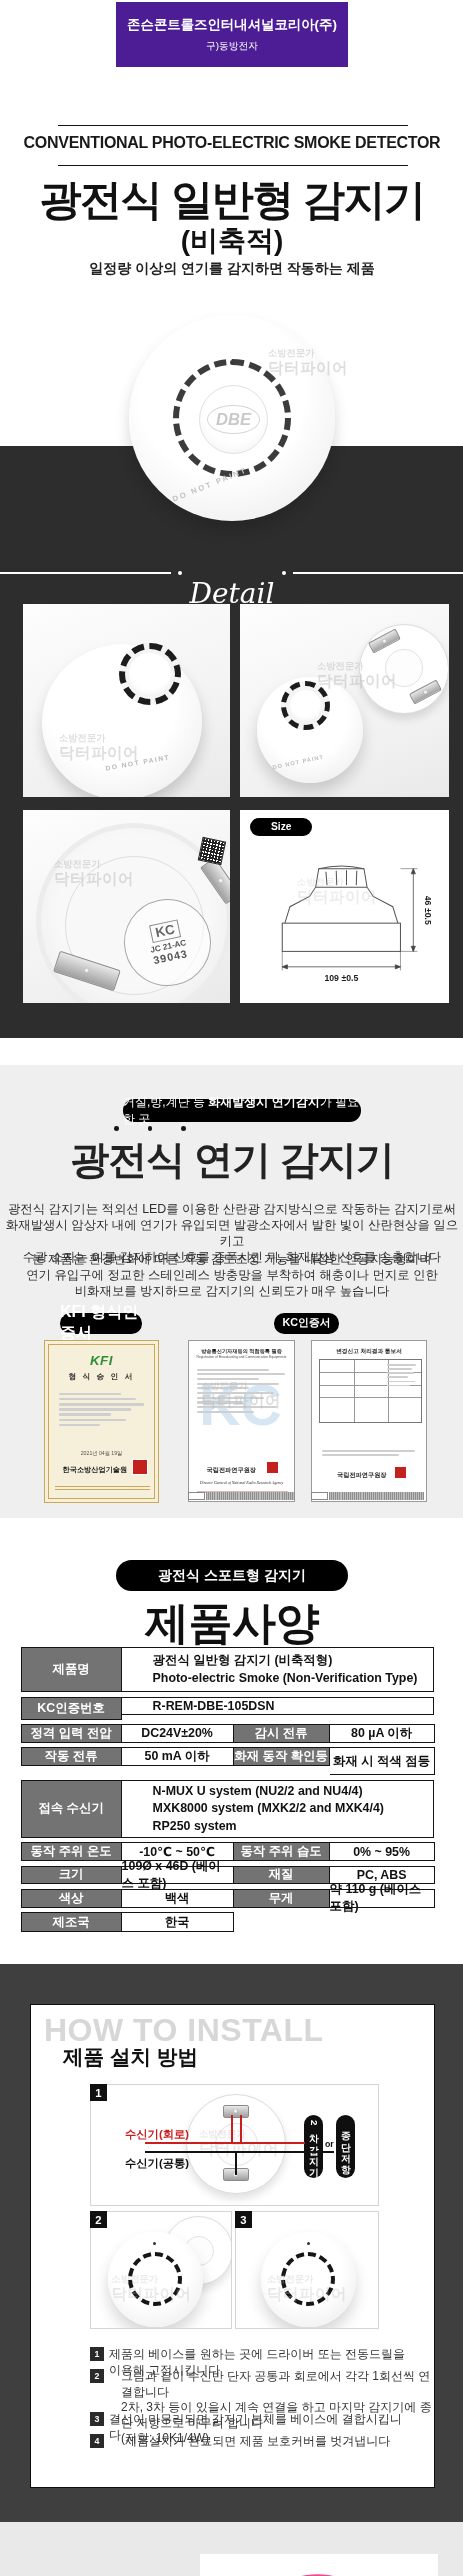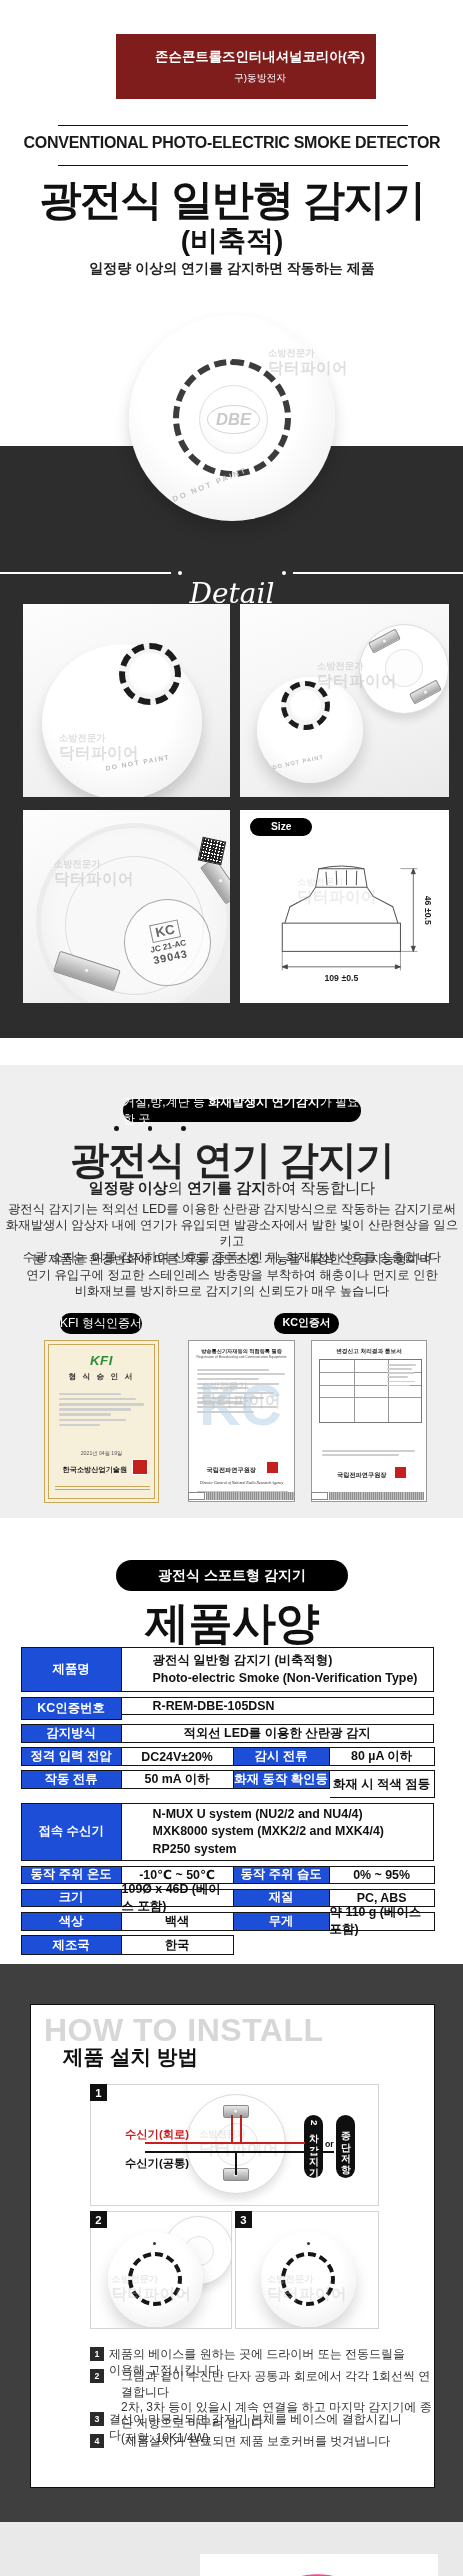--- a/index.html
+++ b/index.html
@@ -23,21 +23,21 @@
   .base-ring{position:absolute;border-radius:50%;background:#fff;border:0.5px solid #dcdcdc;box-shadow:0 5.2px 8.2px rgba(0,0,0,.12);}
   .base-hole{position:absolute;border-radius:50%;background:#fdfdfd;border:0.5px solid #e2e2e2;}
   .clip{position:absolute;background:linear-gradient(180deg,#e8e8e8,#9f9f9f);border:0.5px solid #8a8a8a;border-radius:2.1px;}
   .clip::after{content:"";position:absolute;left:50%;top:50%;width:4.6px;height:4.6px;margin:-2.6px 0 0 -2.6px;border-radius:50%;
      background:radial-gradient(circle,#f2f2f2 30%,#8f8f8f);}
   .qr{position:absolute;background-color:#fff;border:1px solid #222;
       background-image:repeating-linear-gradient(0deg,#222 0 1.5px,transparent 1.5px 3.1px),
                        repeating-linear-gradient(90deg,#222 0 1.5px,transparent 1.5px 3.1px);}
   .tbl-row{display:flex;margin-bottom:4.6px;}
   .tbl-cell{box-sizing:border-box;border:1px solid #141414;display:flex;align-items:center;}
-  .tbl-head{background:#1d4ed8;color:#fff;font-weight:700;font-size:12.4px;justify-content:center;}
+  .tbl-head{background:#737373;color:#fff;font-weight:700;font-size:12.4px;justify-content:center;}
   .tbl-val{background:#fff;color:#111;font-weight:600;font-size:12.4px;justify-content:center;}
   .tbl-val.left{justify-content:flex-start;padding-left:31px;}
   .stepbadge{position:absolute;width:14px;height:14px;background:#2a2a2a;color:#fff;font-size:8.8px;font-weight:700;
      display:flex;align-items:center;justify-content:center;}
   .figbadge{position:absolute;width:17px;height:17px;background:#101010;color:#fff;font-size:11.3px;font-weight:700;
      display:flex;align-items:center;justify-content:center;z-index:3;}
   .vpill{position:absolute;width:19px;height:63px;background:#0f0f0f;color:#fff;border-radius:9.8px;
      display:flex;align-items:center;justify-content:center;writing-mode:vertical-rl;font-size:9.8px;font-weight:700;letter-spacing:1.5px;}
   .steptxt{position:absolute;font-size:12px;font-weight:400;color:#333;line-height:15.5px;}
   .gray-bar{background:#cfcfcf;height:2.6px;border-radius:1px;margin:2.6px 0;}
@@ -47,21 +47,21 @@
 </head>
 <body>
 
 <div id="page">
 
   <div class="bg" style="top:446px;height:592px;background:#2d2d2d;"></div>
   <div class="bg" style="top:1065px;height:453px;background:#efefef;"></div>
   <div class="bg" style="top:1964px;height:558px;background:#3f3f3f;"></div>
   <div class="bg" style="top:2522px;height:269px;background:#e9e9e9;"></div>
 
-  <div class="abs center" style="left:116px;top:34px;width:232px;height:65px;background:#7f1d1d;flex-direction:column;gap:6.2px;padding-left:28px;">
+  <div class="abs center" style="left:116px;top:2px;width:232px;height:65px;background:#4c1d95;flex-direction:column;gap:6.2px;">
     <div style="color:#fff;font-size:13.4px;font-weight:700;">존슨콘트롤즈인터내셔널코리아(주)</div>
     <div style="color:#fff;font-size:9.8px;font-weight:500;">구)동방전자</div>
   </div>
 
   <div class="rule" style="top:125px;"></div>
   <div class="abs" style="left:0;top:134px;width:464px;text-align:center;font-size:16px;font-weight:700;letter-spacing:-0.3px;color:#1a1a1a;">CONVENTIONAL PHOTO-ELECTRIC SMOKE DETECTOR</div>
   <div class="rule" style="top:165px;"></div>
 
   <div class="abs" style="left:0;top:172px;width:464px;text-align:center;font-size:42px;font-weight:900;letter-spacing:-1.5px;color:#111;">광전식 일반형 감지기</div>
   <div class="abs" style="left:0;top:222px;width:464px;text-align:center;font-size:28px;font-weight:900;color:#111;">(비축적)</div>
@@ -173,36 +173,33 @@
     <span style="font-size:12px;font-weight:400;">
       <span>거실,방,계단 등 </span><span style="font-weight:800;">화재발생시 연기감지</span><span>가 필요한 곳</span>
     </span>
   </div>
   <div class="abs" style="left:114px;top:1126px;width:72px;display:flex;justify-content:space-between;">
     <span style="width:4.6px;height:4.6px;border-radius:50%;background:#161616;"></span>
     <span style="width:4.6px;height:4.6px;border-radius:50%;background:#161616;"></span>
     <span style="width:4.6px;height:4.6px;border-radius:50%;background:#161616;"></span>
   </div>
   <div class="abs" style="left:0;top:1133px;width:464px;text-align:center;font-size:39px;font-weight:900;letter-spacing:-1px;color:#222;">광전식 연기 감지기</div>
-  <div class="abs" style="left:0;top:1179px;width:464px;text-align:center;font-size:15px;color:#222;">
-    <span style="font-weight:800;">일정량 이상</span><span>의 </span><span style="font-weight:800;">연기를 감지</span><span>하여 작동합니다</span>
-  </div>
   <div class="abs" style="left:0;top:1201px;width:464px;text-align:center;font-size:12.4px;line-height:16px;color:#2e2e2e;font-weight:500;">
     <div>광전식 감지기는 적외선 LED를 이용한 산란광 감지방식으로 작동하는 감지기로써</div>
     <div>화재발생시 암상자 내에 연기가 유입되면 발광소자에서 발한 빛이 산란현상을 일으키고</div>
     <div>수광 소자는 이를 감지하여 신호를 증폭시킨 뒤, 화재발생 신호를 송출합니다</div>
   </div>
   <div class="abs" style="left:0;top:1251px;width:464px;text-align:center;font-size:12.4px;line-height:16px;color:#2e2e2e;font-weight:500;">
     <div>본 제품은 환경변화에 따른 자동 감도조정 기능을 내장한 인공지능형이며</div>
     <div>연기 유입구에 정교한 스테인레스 방충망을 부착하여 해충이나 먼지로 인한</div>
     <div>비화재보를 방지하므로 감지기의 신뢰도가 매우 높습니다</div>
   </div>
 
   <div class="pill abs" style="left:60px;top:1313px;width:82px;height:20.6px;border-radius:10.3px;">
-    <span style="font-size:12px;font-weight:400;">KFI 형식인증서</span>
+    <span style="font-size:16px;font-weight:700;">KFI 형식인증서</span>
   </div>
   <div class="pill abs" style="left:274px;top:1313px;width:65px;height:20.6px;border-radius:10.3px;">
     <span style="font-size:10.8px;font-weight:700;">KC인증서</span>
   </div>
 
   <div class="abs" style="left:44px;top:1340px;width:115px;height:163px;background:#f6efd9;border:1.5px solid #c9a85a;box-sizing:border-box;">
     <div class="abs" style="inset:3.1px;border:0.5px solid #c9a85a;"></div>
     <div class="abs" style="left:0;top:12.4px;width:100%;text-align:center;color:#2d8f3c;font-size:13.4px;font-weight:900;font-style:italic;letter-spacing:0.5px;">KFI</div>
     <div class="abs" style="left:0;top:31px;width:100%;text-align:center;color:#333;font-size:7.7px;font-weight:700;letter-spacing:2.1px;">형 식 승 인 서</div>
     <div class="abs" style="left:14.4px;top:49px;width:87px;">
@@ -290,24 +287,20 @@
         <div>광전식 일반형 감지기 (비축적형)</div>
         <div>Photo-electric Smoke (Non-Verification Type)</div>
       </div>
     </div>
 
     <div class="tbl-row">
       <div class="tbl-cell tbl-head" style="width:101px;height:23px;">KC인증번호</div>
       <div class="tbl-cell tbl-val left" style="width:312px;height:18.5px;border-left:none;">R-REM-DBE-105DSN</div>
     </div>
 
-    <div class="tbl-row">
-      <div class="tbl-cell tbl-head" style="width:101px;height:18.5px;">감지방식</div>
-      <div class="tbl-cell tbl-val" style="width:312px;height:18.5px;border-left:none;">적외선 LED를 이용한 산란광 감지</div>
-    </div>
 
     <div class="tbl-row">
       <div class="tbl-cell tbl-head" style="width:101px;height:18.5px;">정격 입력 전압</div>
       <div class="tbl-cell tbl-val" style="width:112px;height:18.5px;border-left:none;">DC24V±20%</div>
       <div class="tbl-cell tbl-head" style="width:96px;height:18.5px;border-left:none;">감시 전류</div>
       <div class="tbl-cell tbl-val" style="width:105px;height:18.5px;border-left:none;">80 µA 이하</div>
     </div>
 
     <div class="tbl-row">
       <div class="tbl-cell tbl-head" style="width:101px;height:19px;">작동 전류</div>

